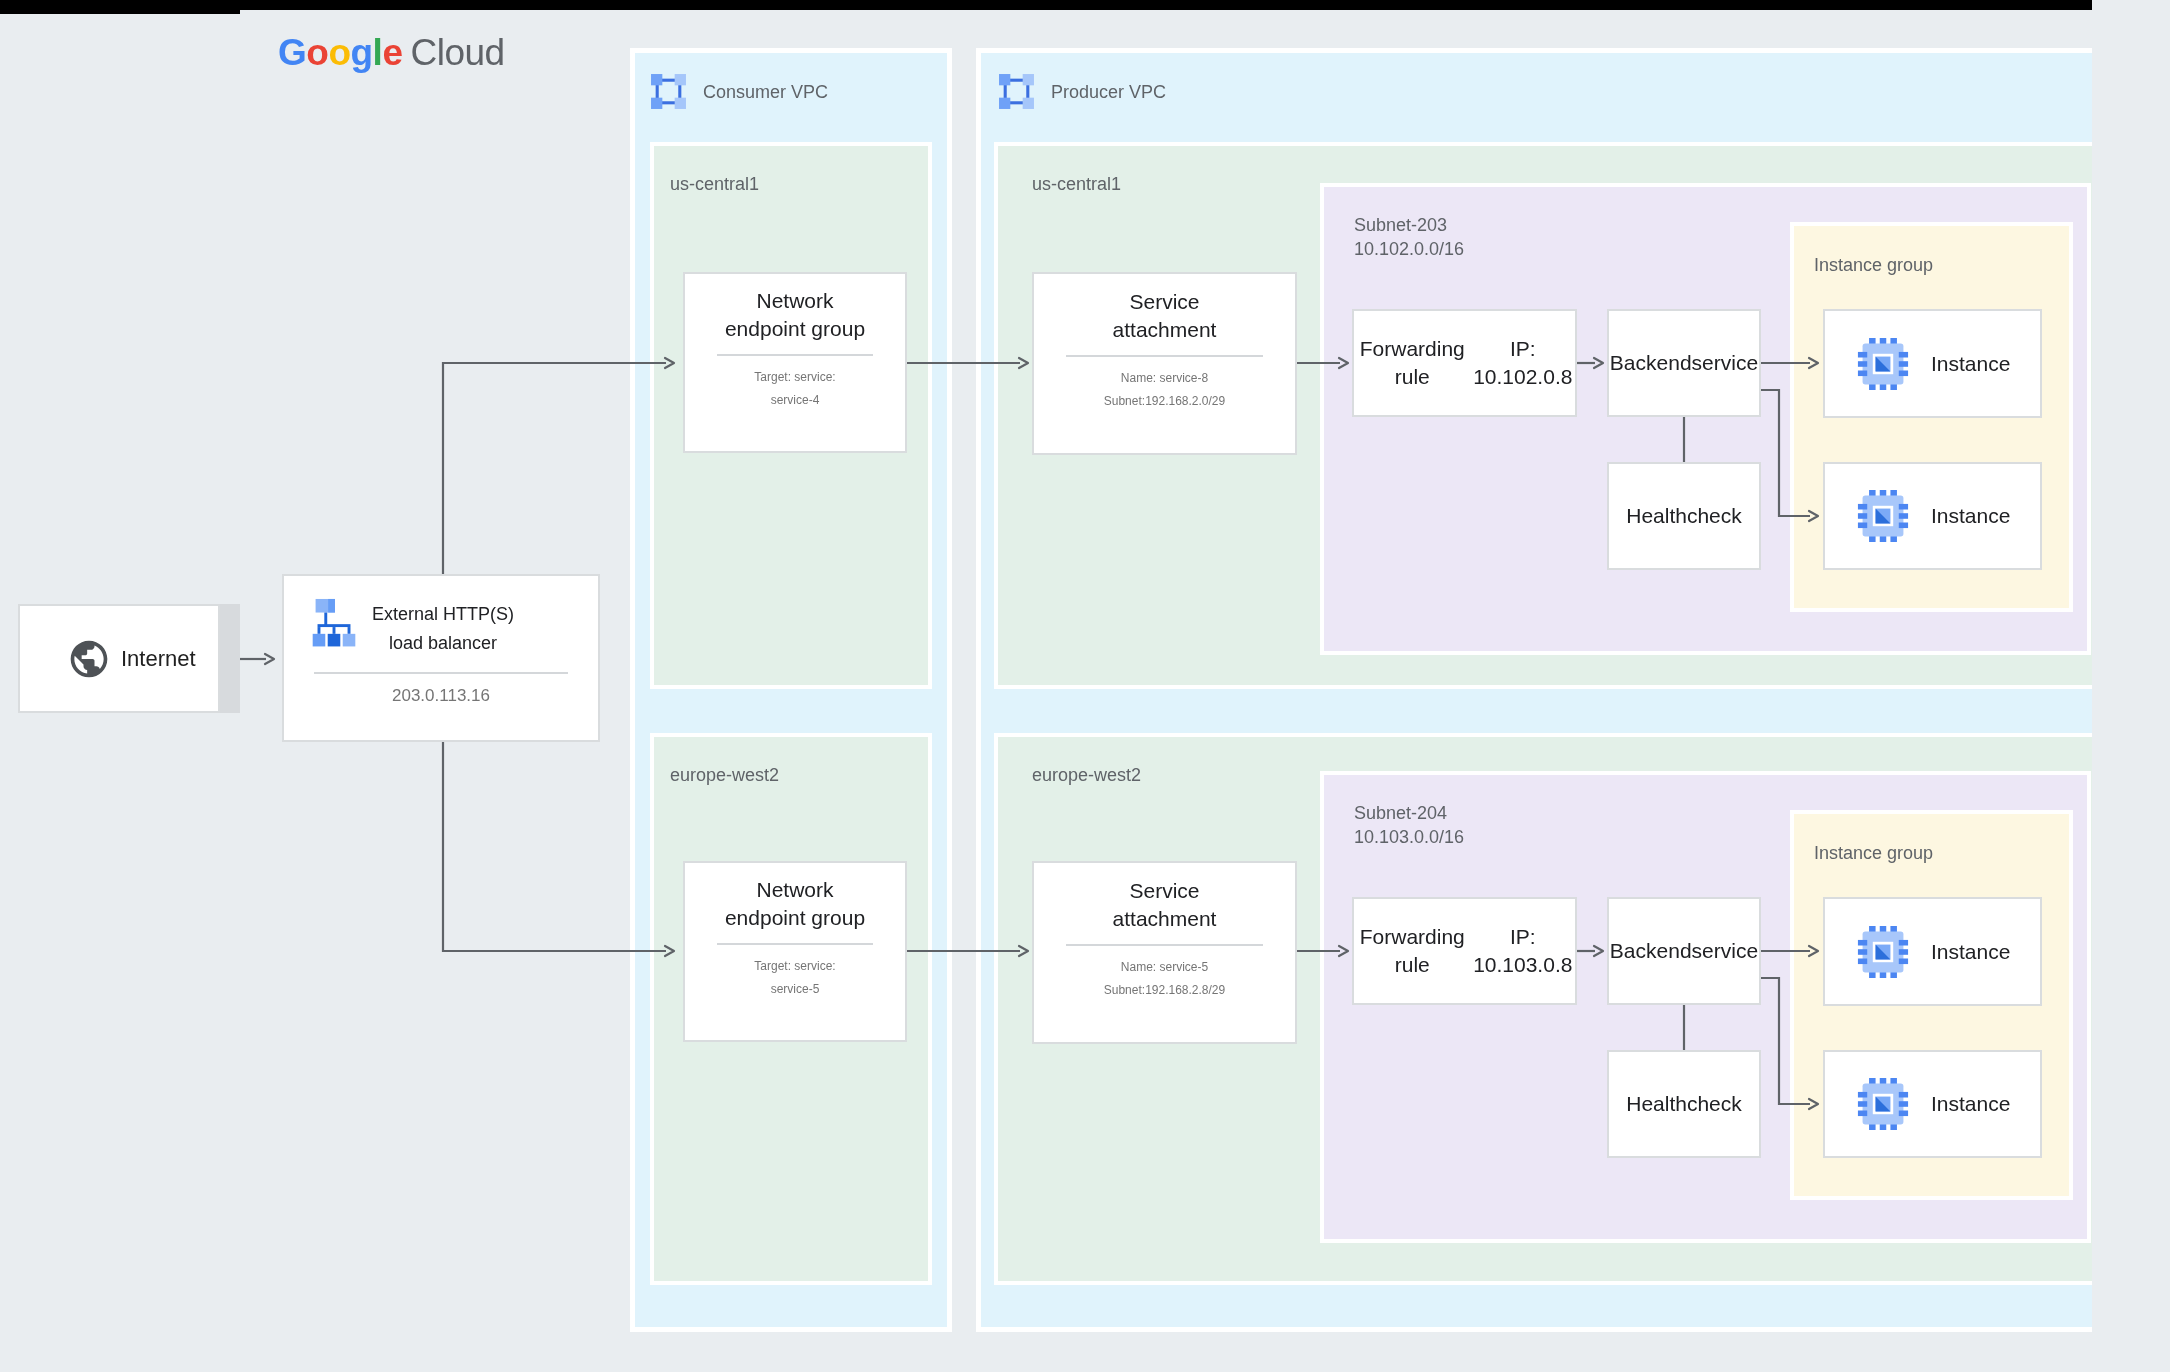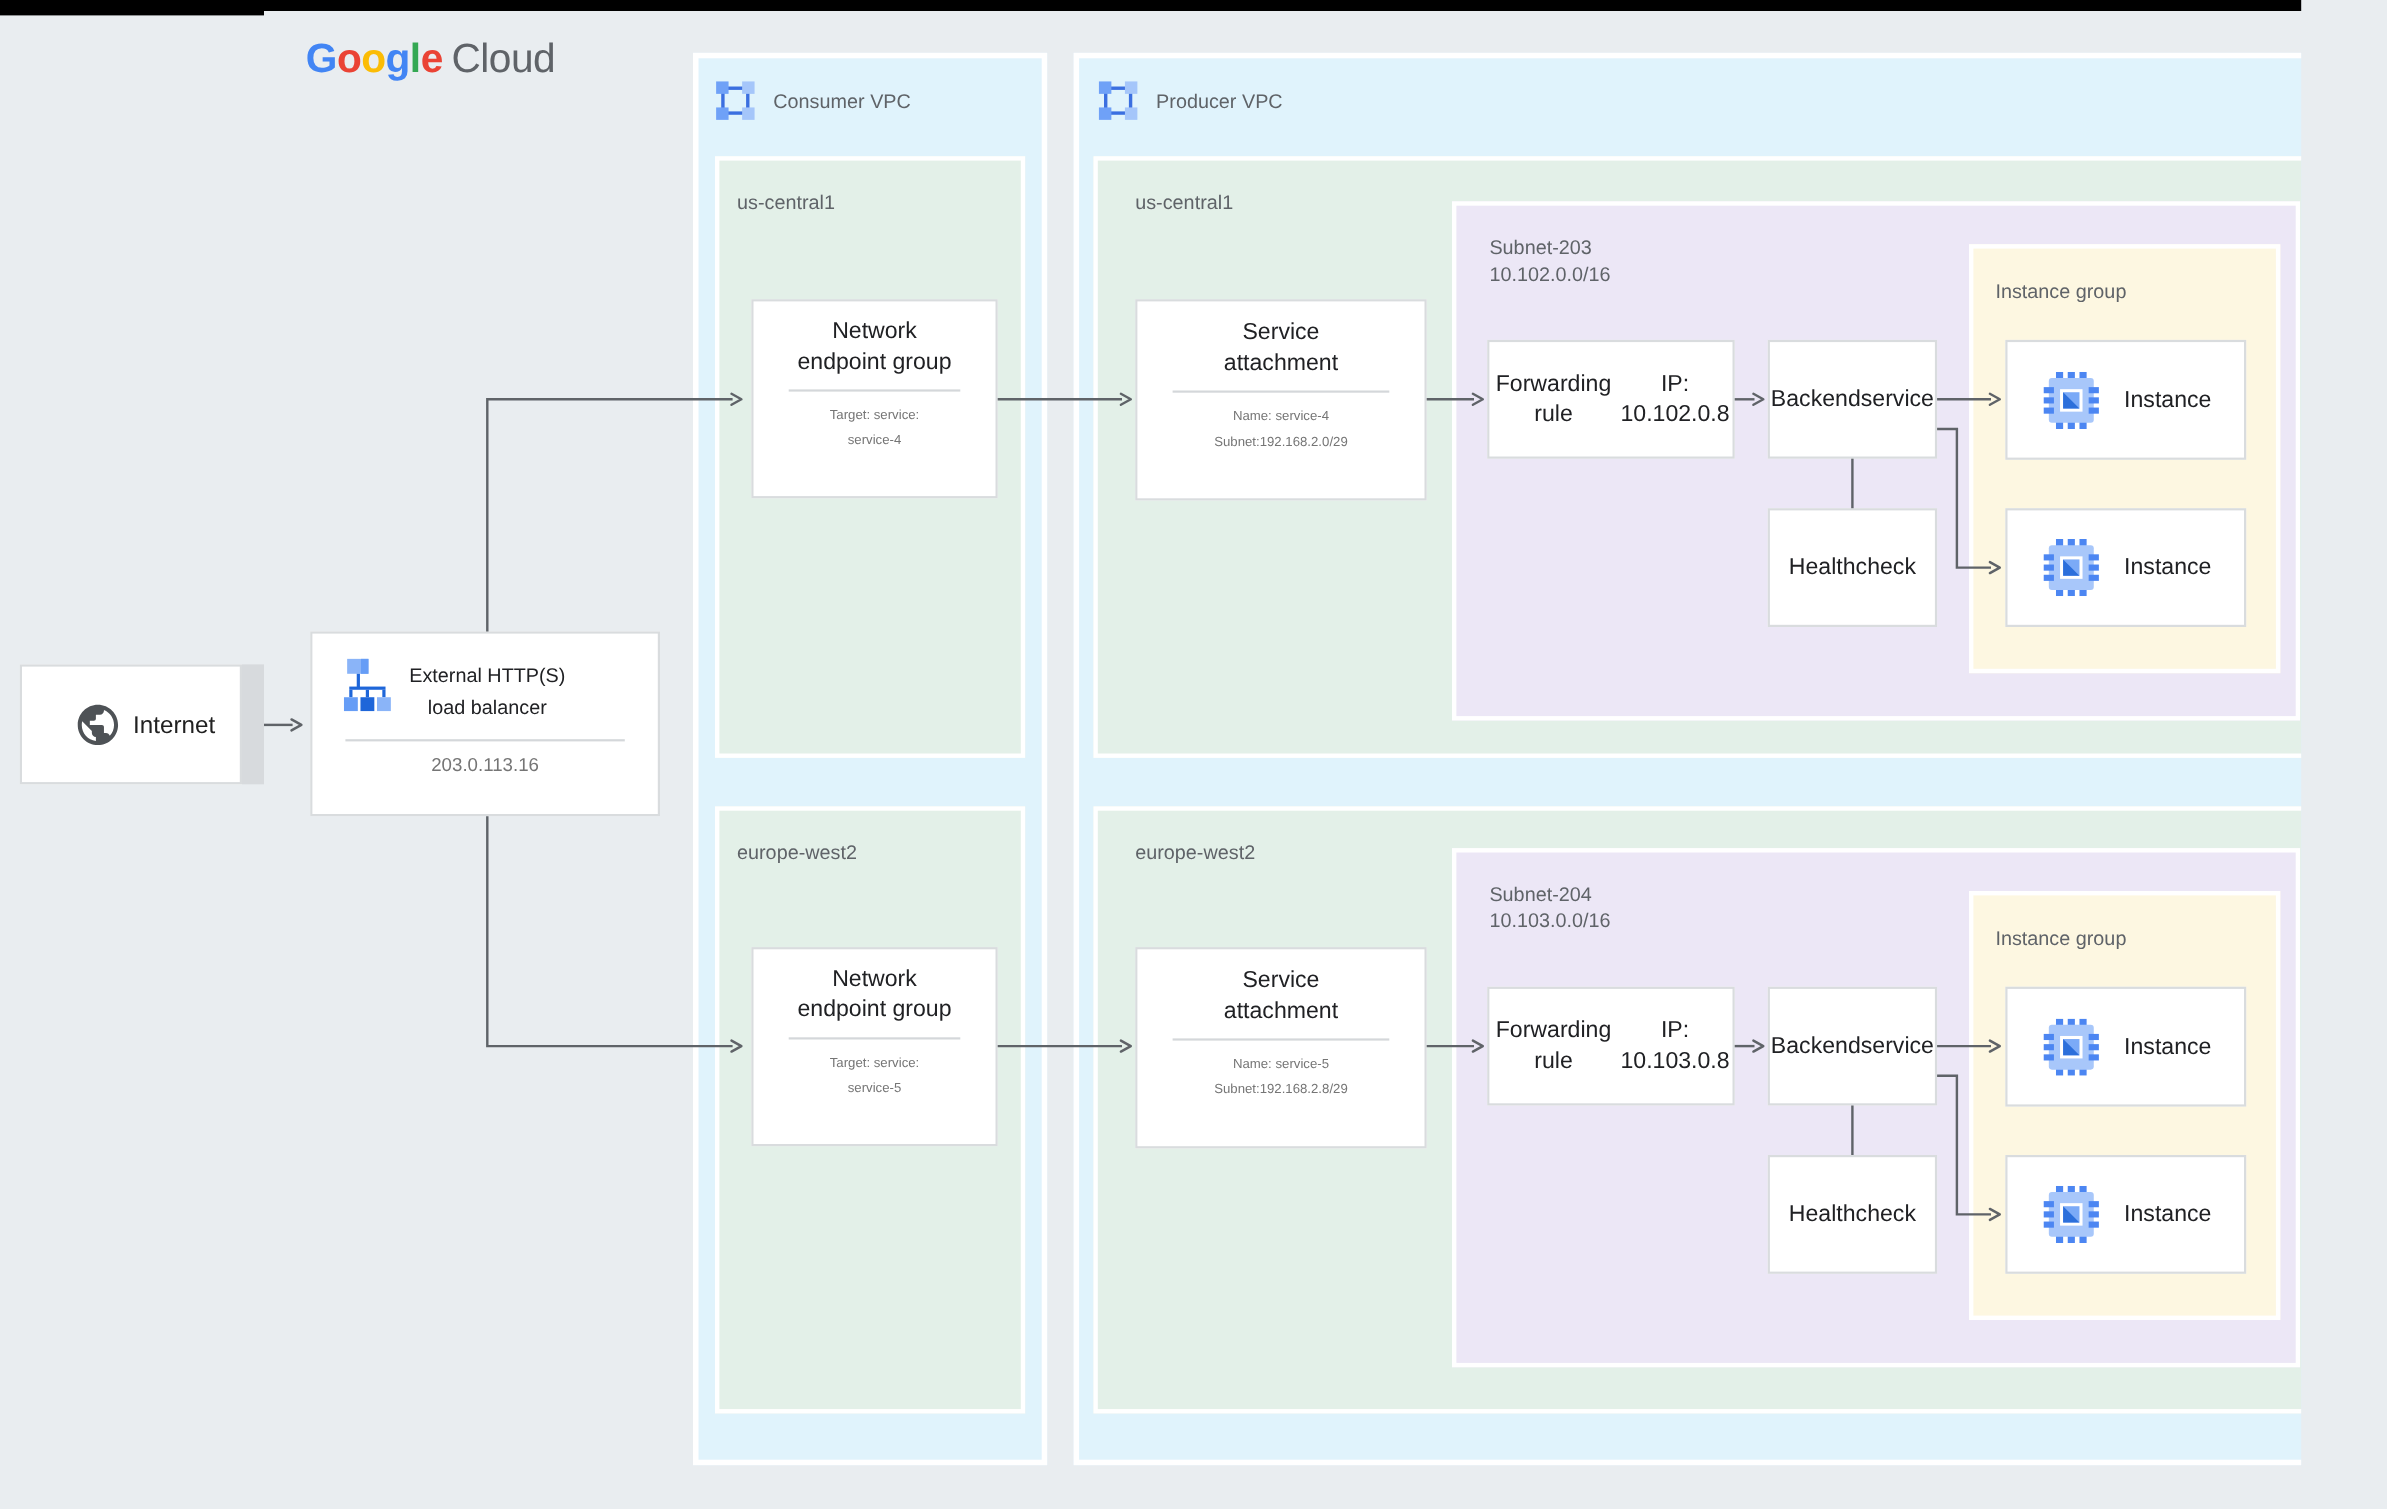--- a/index.html
+++ b/index.html
@@ -173,21 +173,21 @@
     <div class="label region-label pl">us-central1</div>
   </div>
 
   <div class="card" style="left:1032px;top:272px;width:265px;height:183px;">
     <div class="title" style="padding-top:14px;">
       <div>Service</div>
       <div>attachment</div>
     </div>
     <div class="divider"></div>
     <div class="sub">
-      <div>Name: service-4</div>
+      <div>Name: service-8</div>
       <div>Subnet:192.168.2.0/29</div>
     </div>
   </div>
 
   <div class="subnet" style="left:1320px;top:183px;width:771px;height:472px;">
     <div class="label subnet-label">
       <div>Subnet-203</div>
       <div>10.102.0.0/16</div>
     </div>
   </div>

